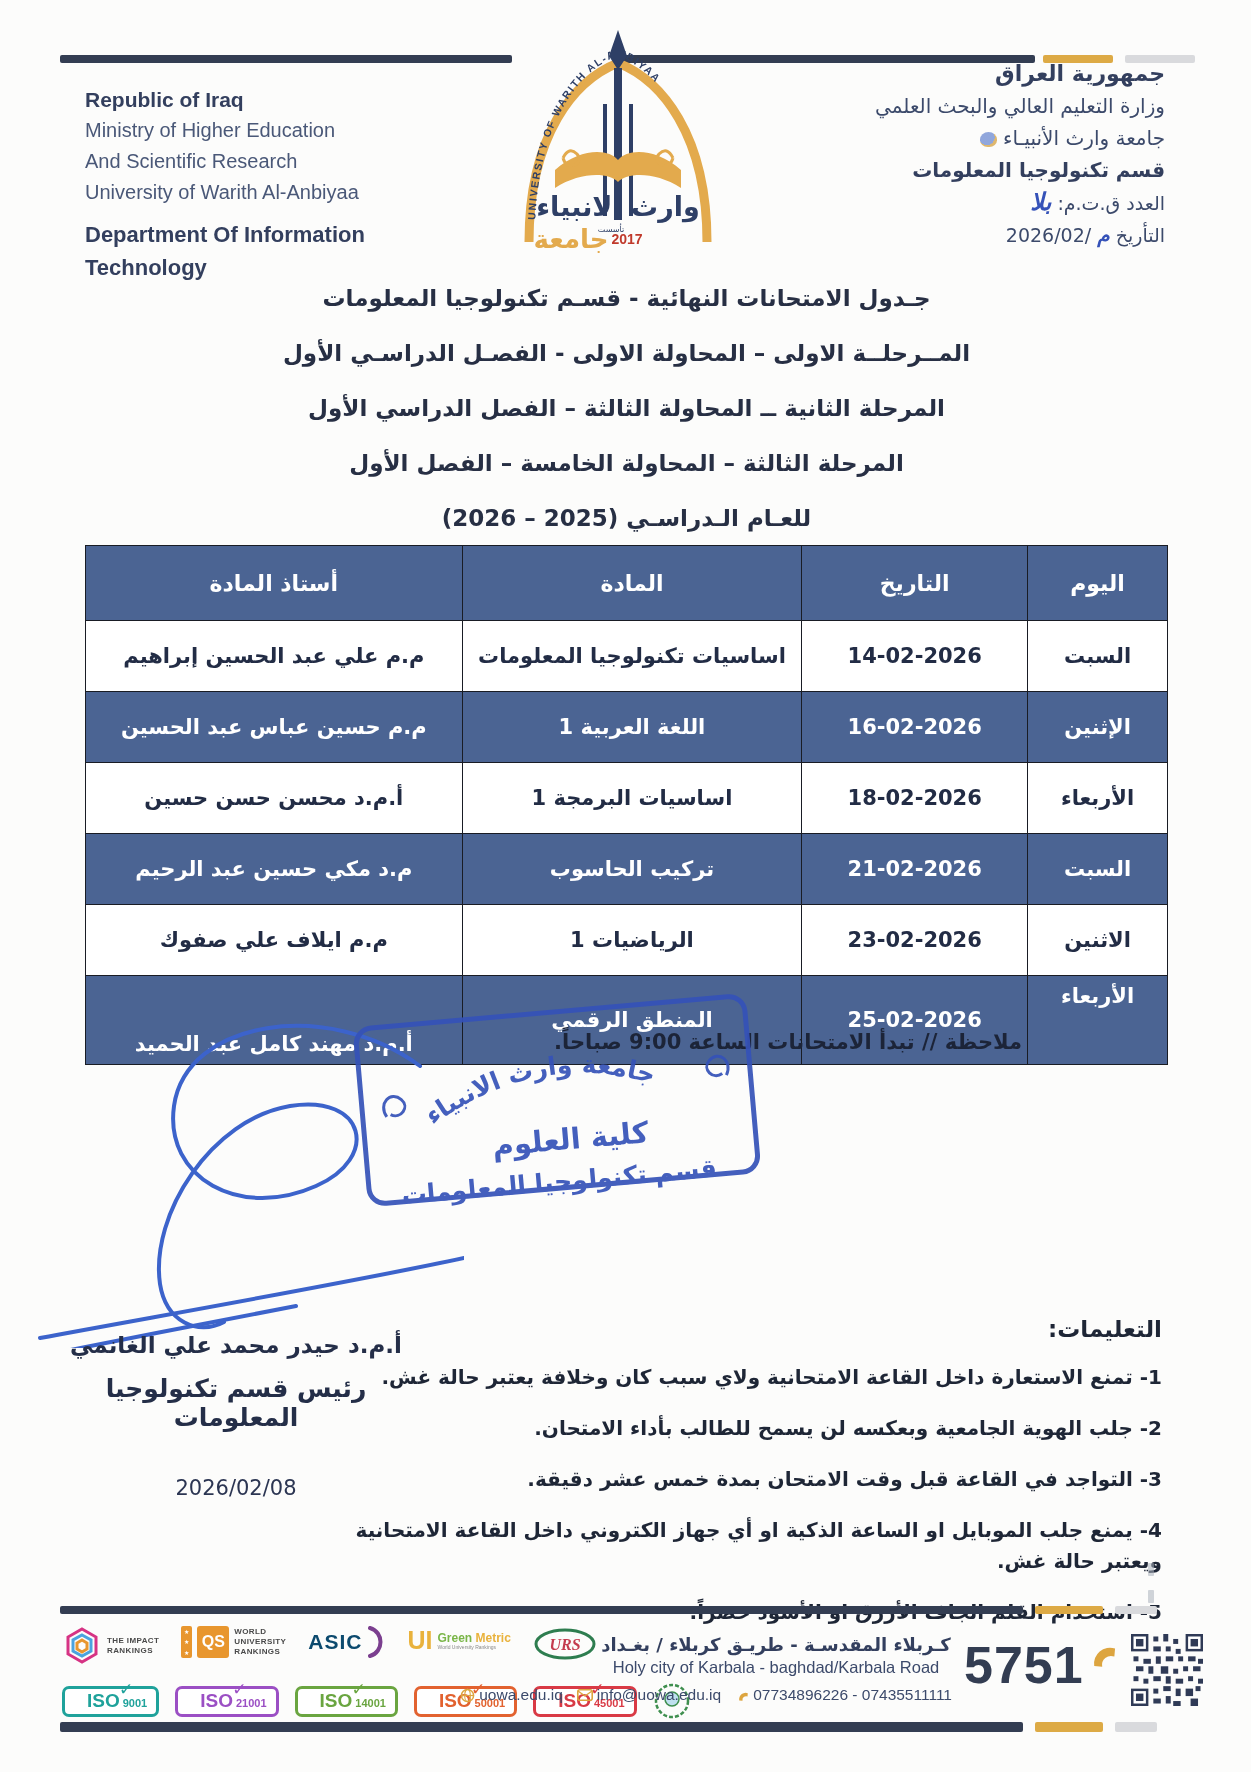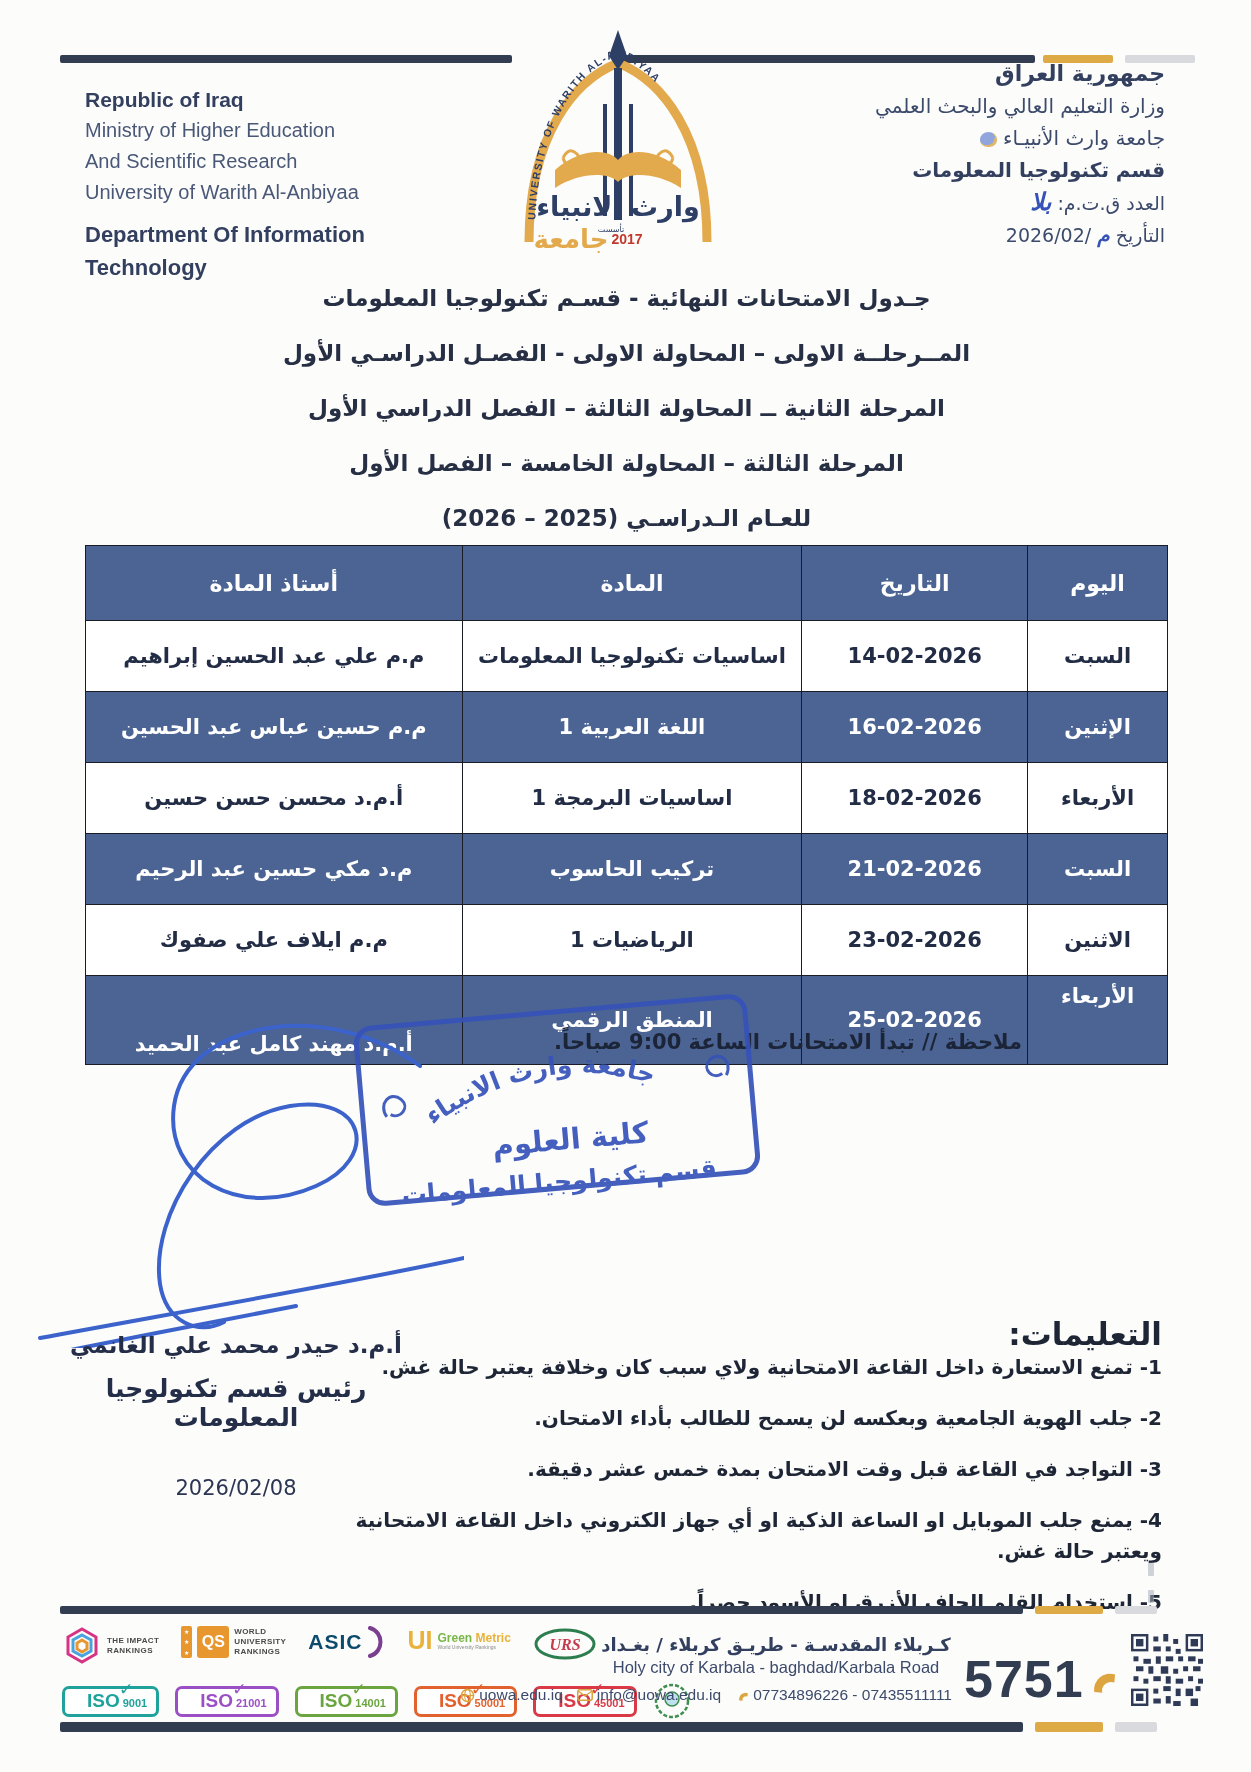--- a/index.html
+++ b/index.html
@@ -51,21 +51,21 @@
   .sig-svg{position:absolute; left:28px; top:1018px; width:436px; height:330px;}
   .sig-block{position:absolute; left:52px; top:1332px; width:368px; text-align:center; direction:rtl;
     font-family:"DejaVu Sans",sans-serif;}
   .sig-block .nm{font-weight:bold; font-size:23px; color:#242e48;}
   .sig-block .ti{font-weight:bold; font-size:25px; color:#242e48; margin-top:16px;}
   .sig-block .dt{font-size:21px; color:#2b3552; margin-top:44px; direction:ltr;}
 
   
   .instructions{position:absolute; left:330px; top:1316px; width:832px; direction:rtl; text-align:right;
     font-family:"DejaVu Sans",sans-serif; color:#1e2636;}
-  .instructions .head{font-weight:bold; font-size:31px; }
+  .instructions .head{font-weight:bold; font-size:23px; margin-bottom:20px;}
   .instructions .item{font-weight:bold; font-size:20px; line-height:31px; margin-bottom:20px;}
 
   
   .rank-row{position:absolute; left:62px; top:1626px; height:52px; display:flex; align-items:flex-start; gap:22px;}
   .rank-txt{font-size:8px; font-weight:bold; color:#4a4a4a; line-height:10px; letter-spacing:.4px;}
   .rank-item{display:flex; align-items:center; gap:5px;}
   .qs-box{width:32px; height:32px; background:#e8962e; border-radius:3px; color:#fff; font-weight:bold;
     font-size:16px; display:flex; align-items:center; justify-content:center;}
   .qs-stars{width:11px; height:32px; background:#e8962e; border-radius:2px; color:#fff; font-size:6px;
     display:flex; flex-direction:column; align-items:center; justify-content:space-around;}
@@ -86,21 +86,21 @@
   .iso-4{color:#e2622f; border-color:#e2622f;}
   .iso-5{color:#d93a45; border-color:#d93a45;}
 
   .ftr-right{position:absolute; left:600px; top:1634px; width:620px; display:flex; align-items:flex-start; gap:12px;}
   .addr{width:352px; text-align:center;}
   .addr .ar{direction:rtl; font-weight:bold; font-size:18px; color:#333f5e; font-family:"DejaVu Sans",sans-serif;}
   .addr .en{font-size:16.5px; color:#3c4a6b; margin-top:3px;}
   .contact{margin-top:9px; white-space:nowrap; font-size:15.5px; color:#3c4a6b; display:flex; gap:14px;
     justify-content:flex-end; align-items:center;}
   .contact .c-item{display:flex; align-items:center; gap:4px;}
-  .hotline{display:flex; align-items:center; gap:0; margin-top:16px;}
+  .hotline{display:flex; gap:0; margin-top:2px;}
   .hotline .num{font-size:52px; font-weight:bold; color:#333d52; letter-spacing:1px; line-height:58px;}
   .qr{width:74px; height:72px;}
   .reg-mark{position:absolute; width:6px; height:13px; background:#aab0bb; opacity:.55; border-radius:1px;}
 </style>
 </head>
 <body>
 
 <div class="page">
 
   <div class="bar navy" style="left:60px;top:55px;width:452px;"></div>

